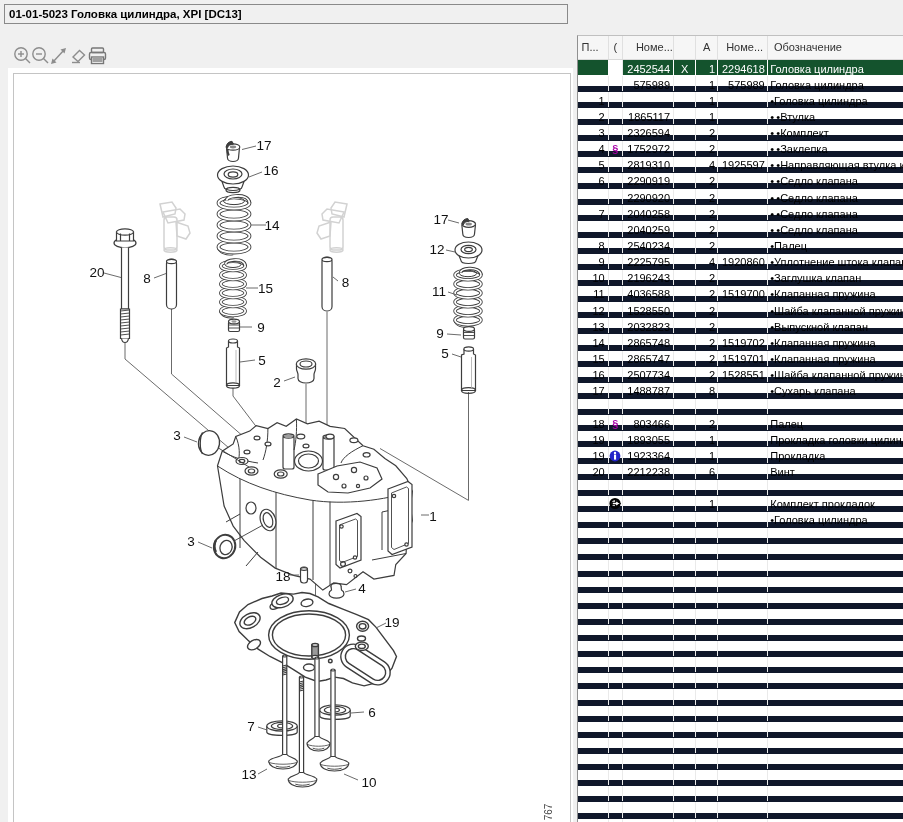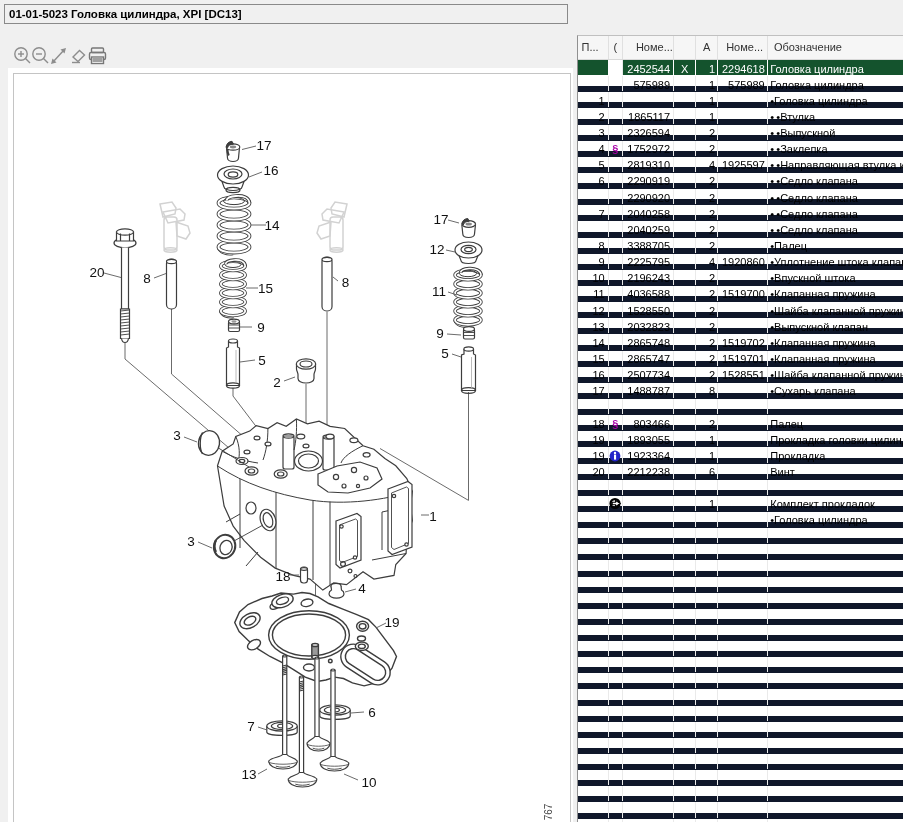--- a/index.html
+++ b/index.html
@@ -431,21 +431,21 @@
       <div class="c c5"></div>
       <div class="c c6">• •Втулка</div>
     </div>
 <div class="row">
       <div class="c c0">3</div>
       <div class="c c1"></div>
       <div class="c c2">2326594</div>
       <div class="c c3"></div>
       <div class="c c4">2</div>
       <div class="c c5"></div>
-      <div class="c c6">• •Выпускной</div>
+      <div class="c c6">• •Комплект</div>
     </div>
 <div class="row">
       <div class="c c0">4</div>
       <div class="c c1"><span class="par">§</span></div>
       <div class="c c2">1752972</div>
       <div class="c c3"></div>
       <div class="c c4">2</div>
       <div class="c c5"></div>
       <div class="c c6">• •Заклепка</div>
     </div>
@@ -490,21 +490,21 @@
       <div class="c c1"></div>
       <div class="c c2">2040259</div>
       <div class="c c3"></div>
       <div class="c c4">2</div>
       <div class="c c5"></div>
       <div class="c c6">• •Седло клапана</div>
     </div>
 <div class="row">
       <div class="c c0">8</div>
       <div class="c c1"></div>
-      <div class="c c2">3388705</div>
+      <div class="c c2">2540234</div>
       <div class="c c3"></div>
       <div class="c c4">2</div>
       <div class="c c5"></div>
       <div class="c c6">•Палец</div>
     </div>
 <div class="row">
       <div class="c c0">9</div>
       <div class="c c1"></div>
       <div class="c c2">2225795</div>
       <div class="c c3"></div>
@@ -512,21 +512,21 @@
       <div class="c c5">1920860</div>
       <div class="c c6">•Уплотнение штока клапан</div>
     </div>
 <div class="row">
       <div class="c c0">10</div>
       <div class="c c1"></div>
       <div class="c c2">2196243</div>
       <div class="c c3"></div>
       <div class="c c4">2</div>
       <div class="c c5"></div>
-      <div class="c c6">•Впускной штока</div>
+      <div class="c c6">•Заглушка клапан</div>
     </div>
 <div class="row">
       <div class="c c0">11</div>
       <div class="c c1"></div>
       <div class="c c2">4036588</div>
       <div class="c c3"></div>
       <div class="c c4">2</div>
       <div class="c c5">1519700</div>
       <div class="c c6">•Клапанная пружина</div>
     </div>

